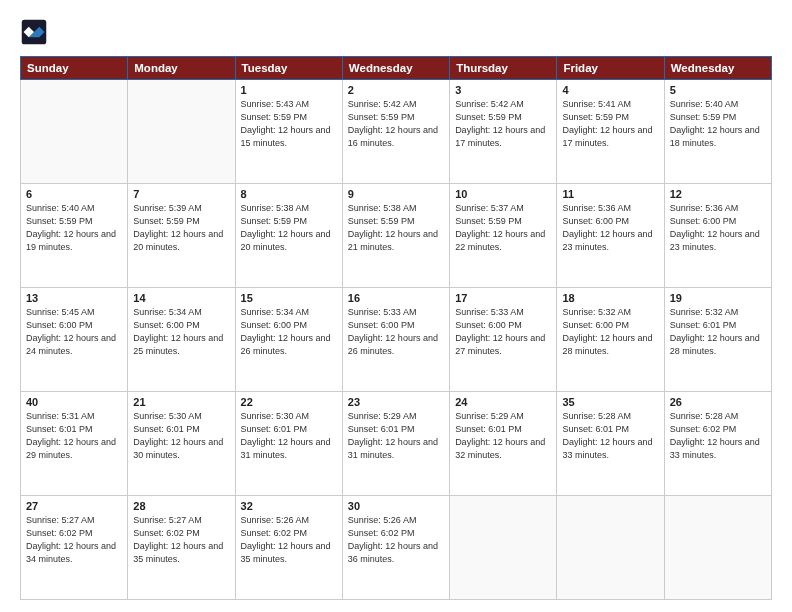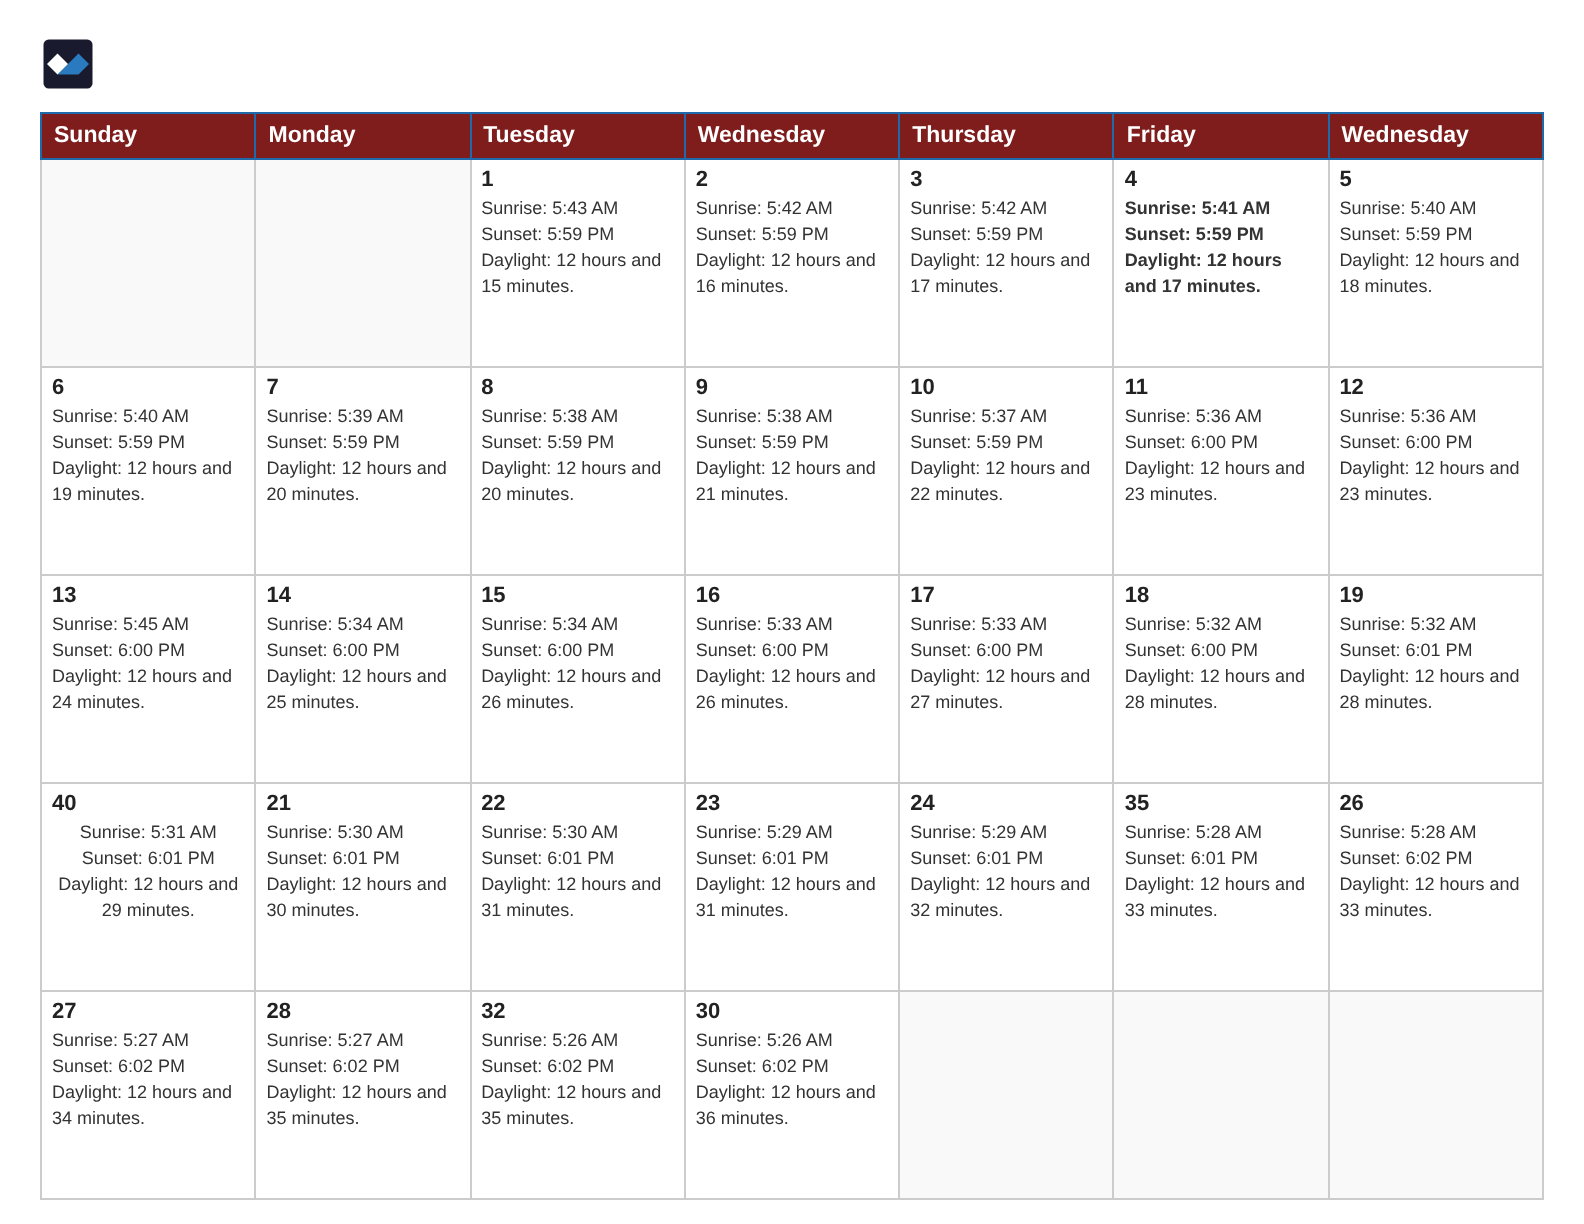--- a/index.html
+++ b/index.html
@@ -145,21 +145,21 @@
 Daylight: 12 hours and 16 minutes.</div>
           </td>
           <td>
             <span class="day-num">3</span>
             <div class="day-info" style="white-space: pre-line;">Sunrise: 5:42 AM
 Sunset: 5:59 PM
 Daylight: 12 hours and 17 minutes.</div>
           </td>
           <td>
             <span class="day-num">4</span>
-            <div class="day-info" style="white-space: pre-line; font-weight: bold;">Sunrise: 5:41 AM
+            <div class="day-info" style="white-space: pre-line;">Sunrise: 5:41 AM
 Sunset: 5:59 PM
 Daylight: 12 hours and 17 minutes.</div>
           </td>
           <td>
             <span class="day-num">5</span>
             <div class="day-info" style="white-space: pre-line;">Sunrise: 5:40 AM
 Sunset: 5:59 PM
 Daylight: 12 hours and 18 minutes.</div>
           </td>
         </tr>
@@ -247,21 +247,21 @@
           <td>
             <span class="day-num">19</span>
             <div class="day-info" style="white-space: pre-line;">Sunrise: 5:32 AM
 Sunset: 6:01 PM
 Daylight: 12 hours and 28 minutes.</div>
           </td>
         </tr>
         <tr>
           <td>
             <span class="day-num">40</span>
-            <div class="day-info" style="white-space: pre-line; text-align: center;">Sunrise: 5:31 AM
+            <div class="day-info" style="white-space: pre-line;">Sunrise: 5:31 AM
 Sunset: 6:01 PM
 Daylight: 12 hours and 29 minutes.</div>
           </td>
           <td>
             <span class="day-num">21</span>
             <div class="day-info" style="white-space: pre-line;">Sunrise: 5:30 AM
 Sunset: 6:01 PM
 Daylight: 12 hours and 30 minutes.</div>
           </td>
           <td>

